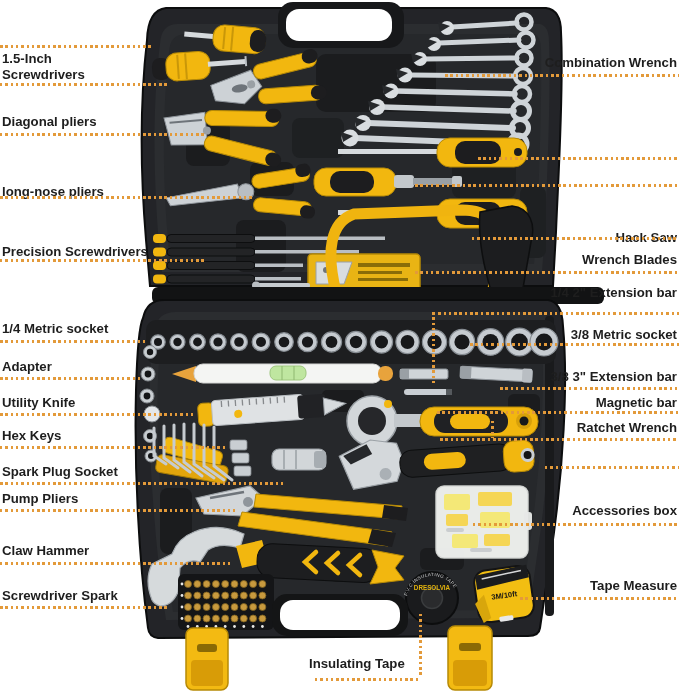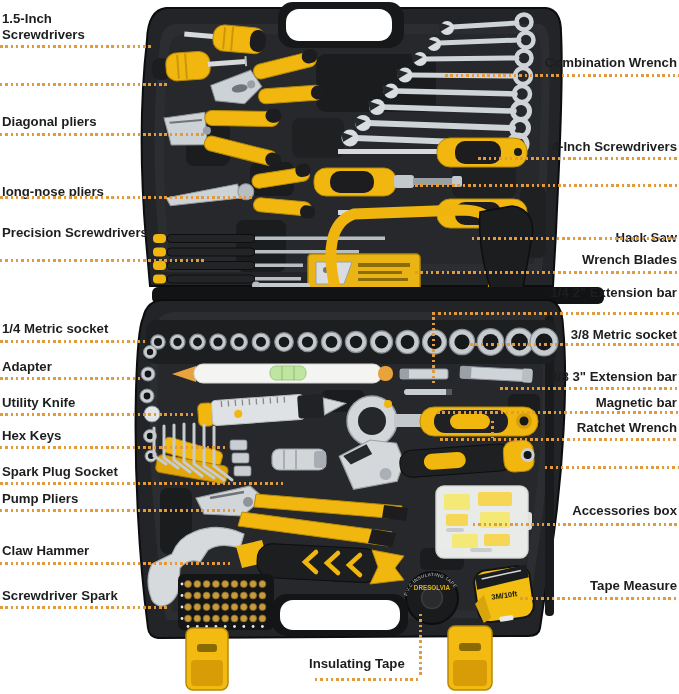--- a/index.html
+++ b/index.html
@@ -3,21 +3,21 @@
 <meta charset="utf-8">
 <style>
   html,body{margin:0;padding:0;background:#fff;}
   .stage{position:relative;width:679px;height:694px;background:#fff;overflow:hidden;
          font-family:"Liberation Sans",sans-serif;}
   .stage svg{position:absolute;left:0;top:0;}
   .lbl{position:absolute;font-weight:700;font-size:13.2px;line-height:16px;
        color:var(--label-text,#1e1e1e);white-space:nowrap;}
   .lbl-left{left:2px;text-align:left;}
   .lbl-right{right:2px;text-align:left;}
-  .wrap2{white-space:normal;width:112px;}
+  .wrap2{white-space:normal;width:112px;margin-top:40px;}
   .leader-h{position:absolute;height:3px;
     background-image:repeating-linear-gradient(to right,var(--leader-dots,#E39A3A) 0 2.5px,transparent 2.5px 5.3px);}
   .leader-v{position:absolute;width:3px;
     background-image:repeating-linear-gradient(to bottom,var(--leader-dots,#E39A3A) 0 2.5px,transparent 2.5px 5.3px);}
 </style>
 </head>
 <body>
 
 <div class="stage">
 
@@ -493,21 +493,21 @@
       <rect x="448" y="626" width="44" height="64" rx="7" fill="#F3BA12" stroke="#b78a06" stroke-width="1.5"></rect>
       <rect x="453" y="660" width="34" height="26" rx="4" fill="#D89C07"></rect>
       <rect x="459" y="643" width="22" height="8" rx="3" fill="#8a6a05"></rect>
     </g>
   </g>
 </svg>
 
   <div class="lbl lbl-left wrap2" style="top:11px">1.5-Inch Screwdrivers</div>
   <div class="lbl lbl-left" style="top:114px">Diagonal pliers</div>
   <div class="lbl lbl-left" style="top:184px">long-nose pliers</div>
-  <div class="lbl lbl-left" style="top:225px">Precision Screwdrivers</div>
+  <div class="lbl lbl-left" style="top:244px">Precision Screwdrivers</div>
   <div class="lbl lbl-left" style="top:321px">1/4 Metric socket</div>
   <div class="lbl lbl-left" style="top:359px">Adapter</div>
   <div class="lbl lbl-left" style="top:395px">Utility Knife</div>
   <div class="lbl lbl-left" style="top:428px">Hex Keys</div>
   <div class="lbl lbl-left" style="top:464px">Spark Plug Socket</div>
   <div class="lbl lbl-left" style="top:491px">Pump Pliers</div>
   <div class="lbl lbl-left" style="top:543px">Claw Hammer</div>
   <div class="lbl lbl-left" style="top:588px">Screwdriver Spark</div>
 
   <div class="leader-h" style="top:45px;left:0;width:153px"></div>
@@ -518,21 +518,20 @@
   <div class="leader-h" style="top:340px;left:0;width:145px"></div>
   <div class="leader-h" style="top:377px;left:0;width:140px"></div>
   <div class="leader-h" style="top:413px;left:0;width:196px"></div>
   <div class="leader-h" style="top:446px;left:0;width:227px"></div>
   <div class="leader-h" style="top:482px;left:0;width:283px"></div>
   <div class="leader-h" style="top:509px;left:0;width:235px"></div>
   <div class="leader-h" style="top:562px;left:0;width:233px"></div>
   <div class="leader-h" style="top:606px;left:0;width:170px"></div>
 
   <div class="lbl lbl-right" style="top:55px">Combination Wrench</div>
-  <div class="lbl lbl-right" style="top:139px">4-Inch Screwdrivers</div>
   <div class="lbl lbl-right" style="top:230px">Hack Saw</div>
   <div class="lbl lbl-right" style="top:252px">Wrench Blades</div>
   <div class="lbl lbl-right" style="top:285px">1/4 2" Extension bar</div>
   <div class="lbl lbl-right" style="top:327px">3/8 Metric socket</div>
   <div class="lbl lbl-right" style="top:369px">3/8 3" Extension bar</div>
   <div class="lbl lbl-right" style="top:395px">Magnetic bar</div>
   <div class="lbl lbl-right" style="top:420px">Ratchet Wrench</div>
   <div class="lbl lbl-right" style="top:503px">Accessories box</div>
   <div class="lbl lbl-right" style="top:578px">Tape Measure</div>
 

